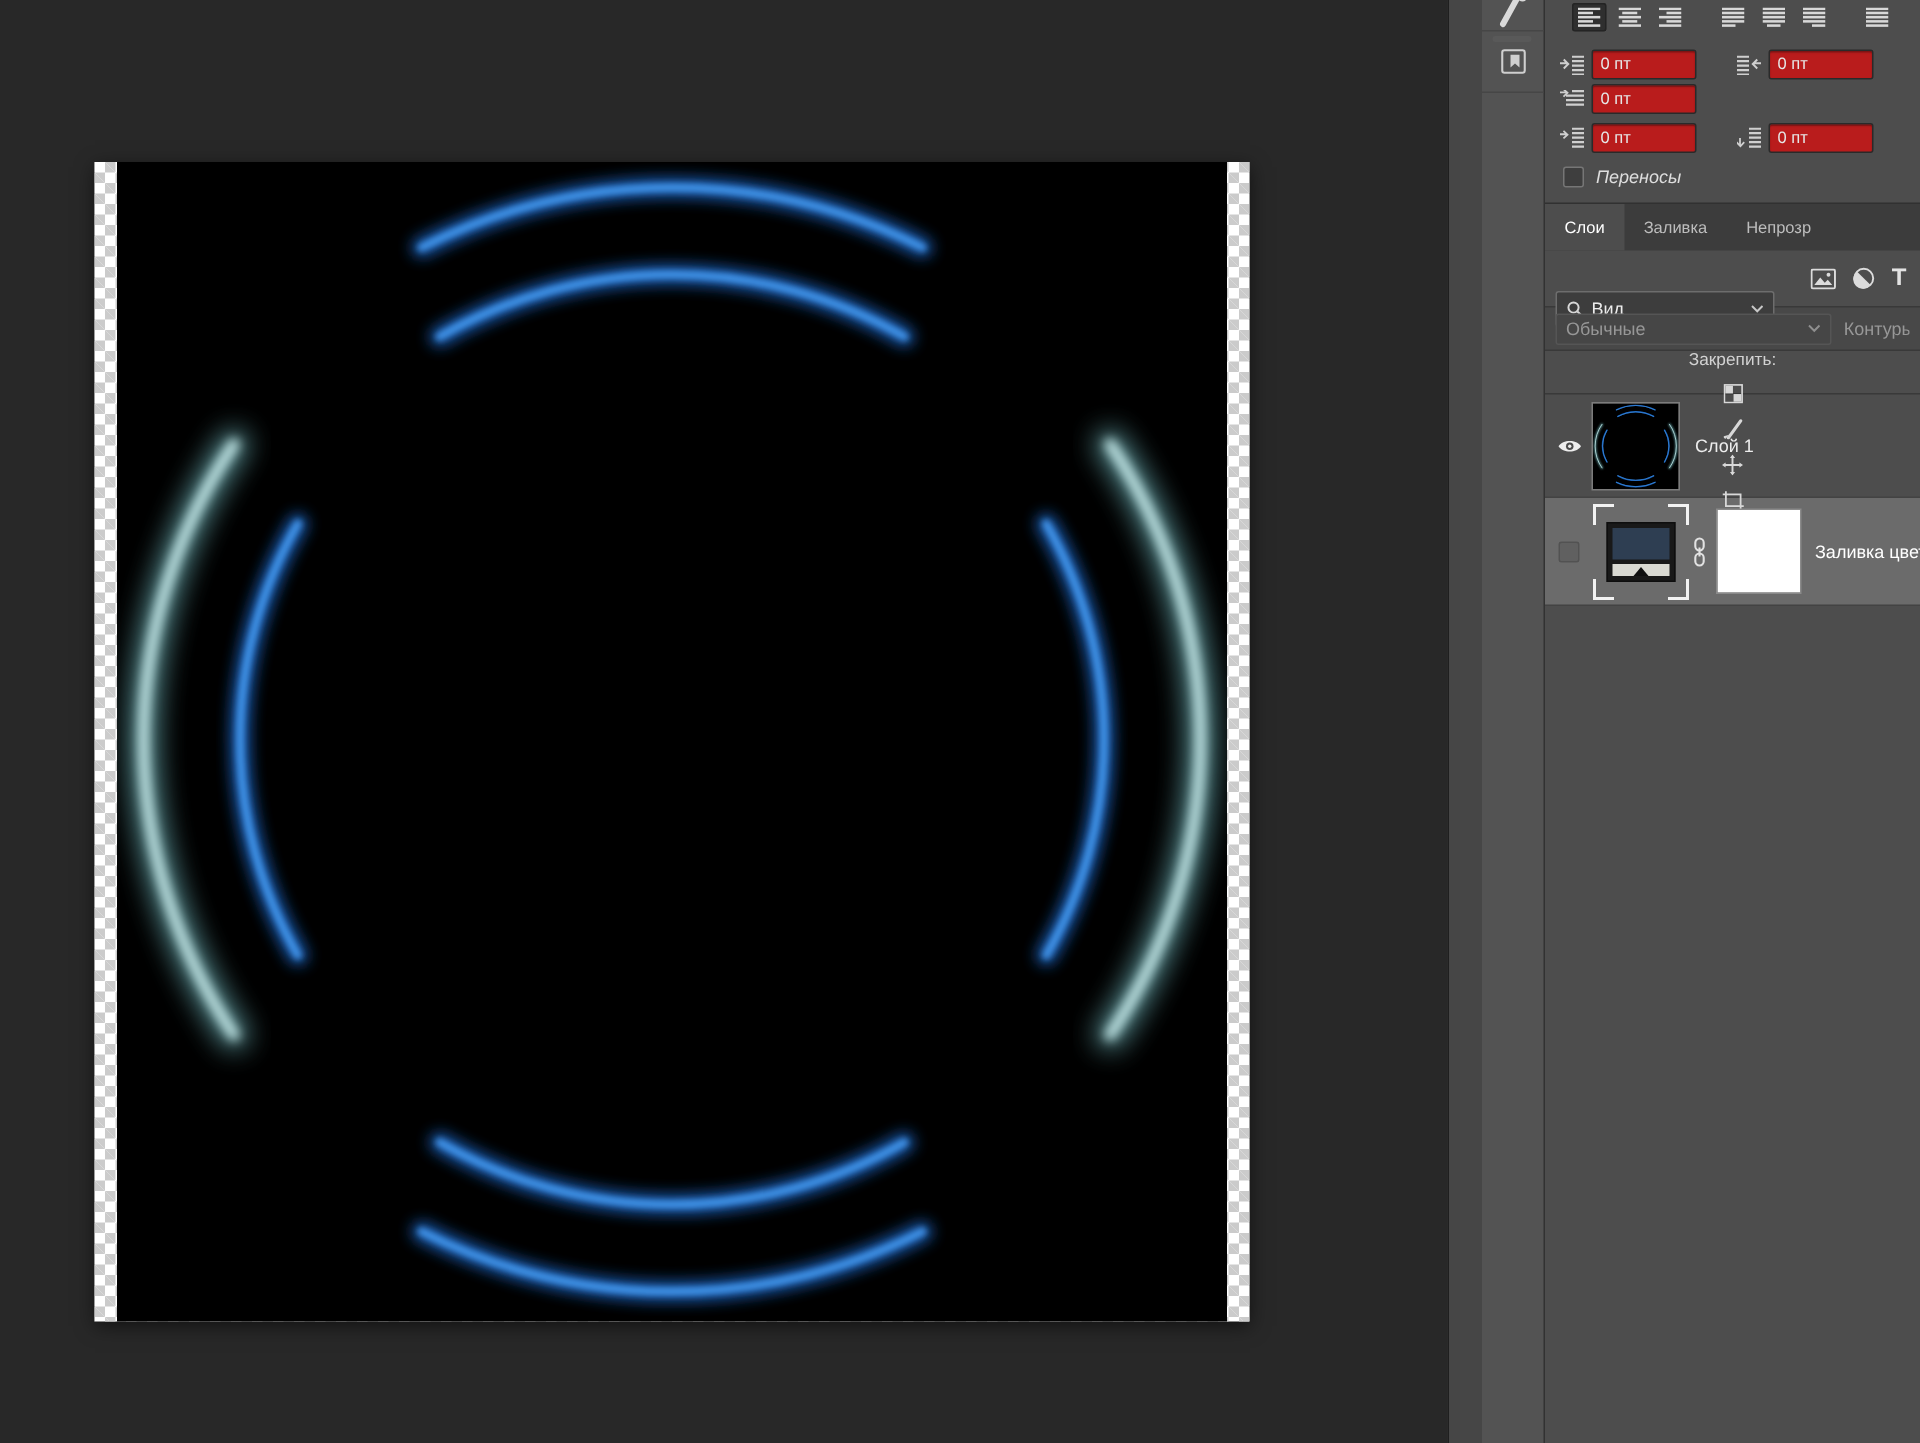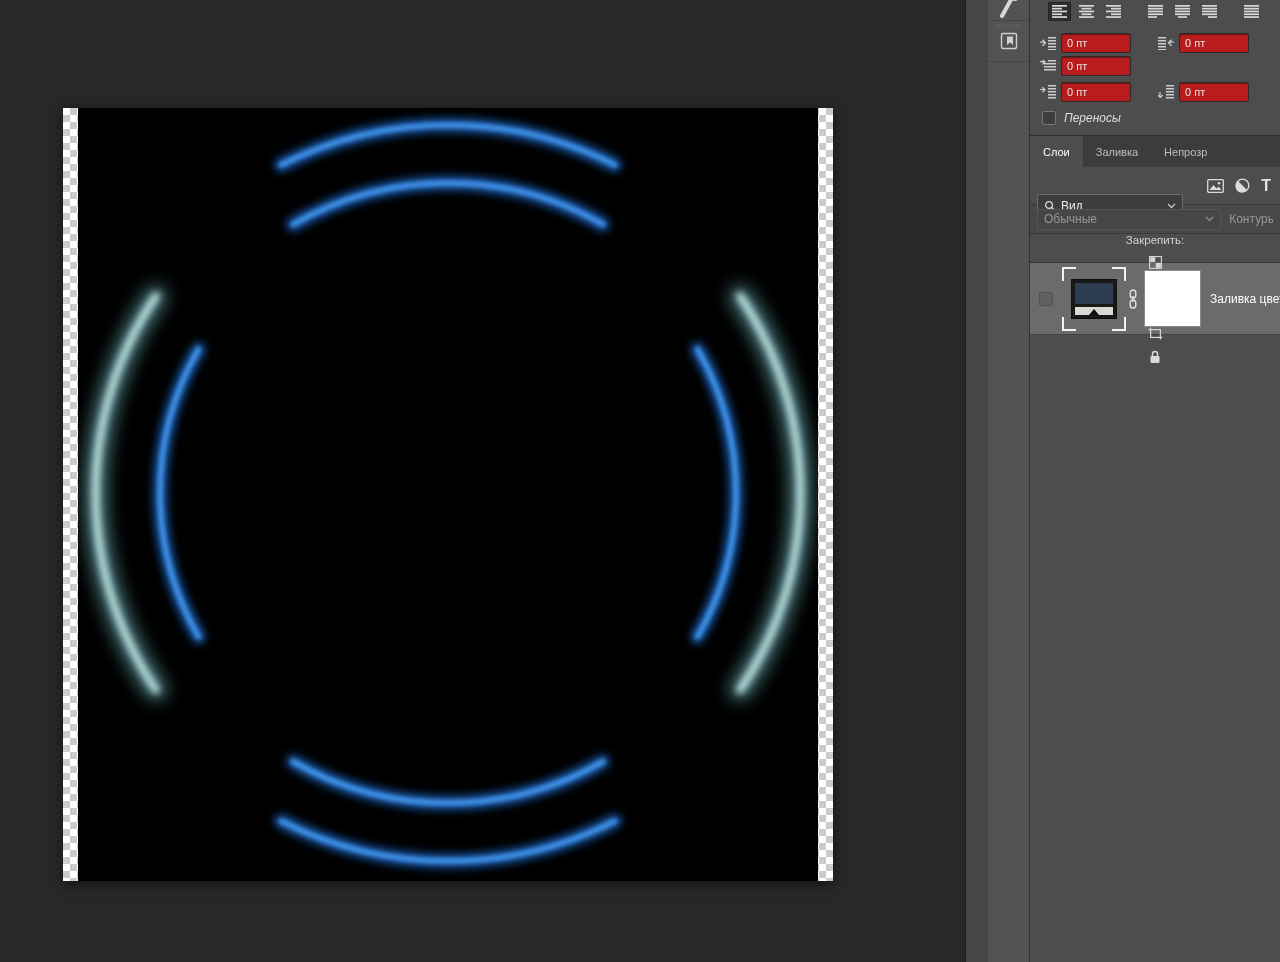--- a/index.html
+++ b/index.html
@@ -405,20 +405,35 @@
       <button class="licon">
         <svg class="icon" width="12" height="14" viewBox="0 0 12 14">
           <rect x="1.5" y="6" width="9" height="7" rx="1" fill="#d8d8d8"></rect>
           <path d="M3.5,6 L3.5,4 a2.5,2.5 0 0 1 5,0 L8.5,6" fill="none" stroke="#d8d8d8" stroke-width="1.5"></path>
         </svg>
       </button>
     </div>
 
     <div class="layers-list">
 
+      <div class="layer-row">
+        <div class="eye-cell">
+          <svg class="icon" width="17" height="11" viewBox="0 0 17 11">
+            <path d="M1,5.5 C4,0.8 13,0.8 16,5.5 C13,10.2 4,10.2 1,5.5 Z" fill="#ececec"></path>
+            <circle cx="8.5" cy="5.5" r="2.5" fill="#4a4a4a"></circle>
+            <circle cx="8.5" cy="5.5" r="1.1" fill="#ececec"></circle>
+          </svg>
+        </div>
+        <div class="thumb">
+          <svg viewBox="0 0 740 773" preserveAspectRatio="none">
+            <use href="#arcset"></use>
+          </svg>
+        </div>
+        <span class="layer-name">Слой 1</span>
+      </div>
 
       <div class="layer-row selected">
         <div class="eye-cell">
           <div class="vis-empty"></div>
         </div>
         <div class="target-wrap">
           <div class="corner tl"></div>
           <div class="corner tr"></div>
           <div class="corner bl"></div>
           <div class="corner br"></div>

